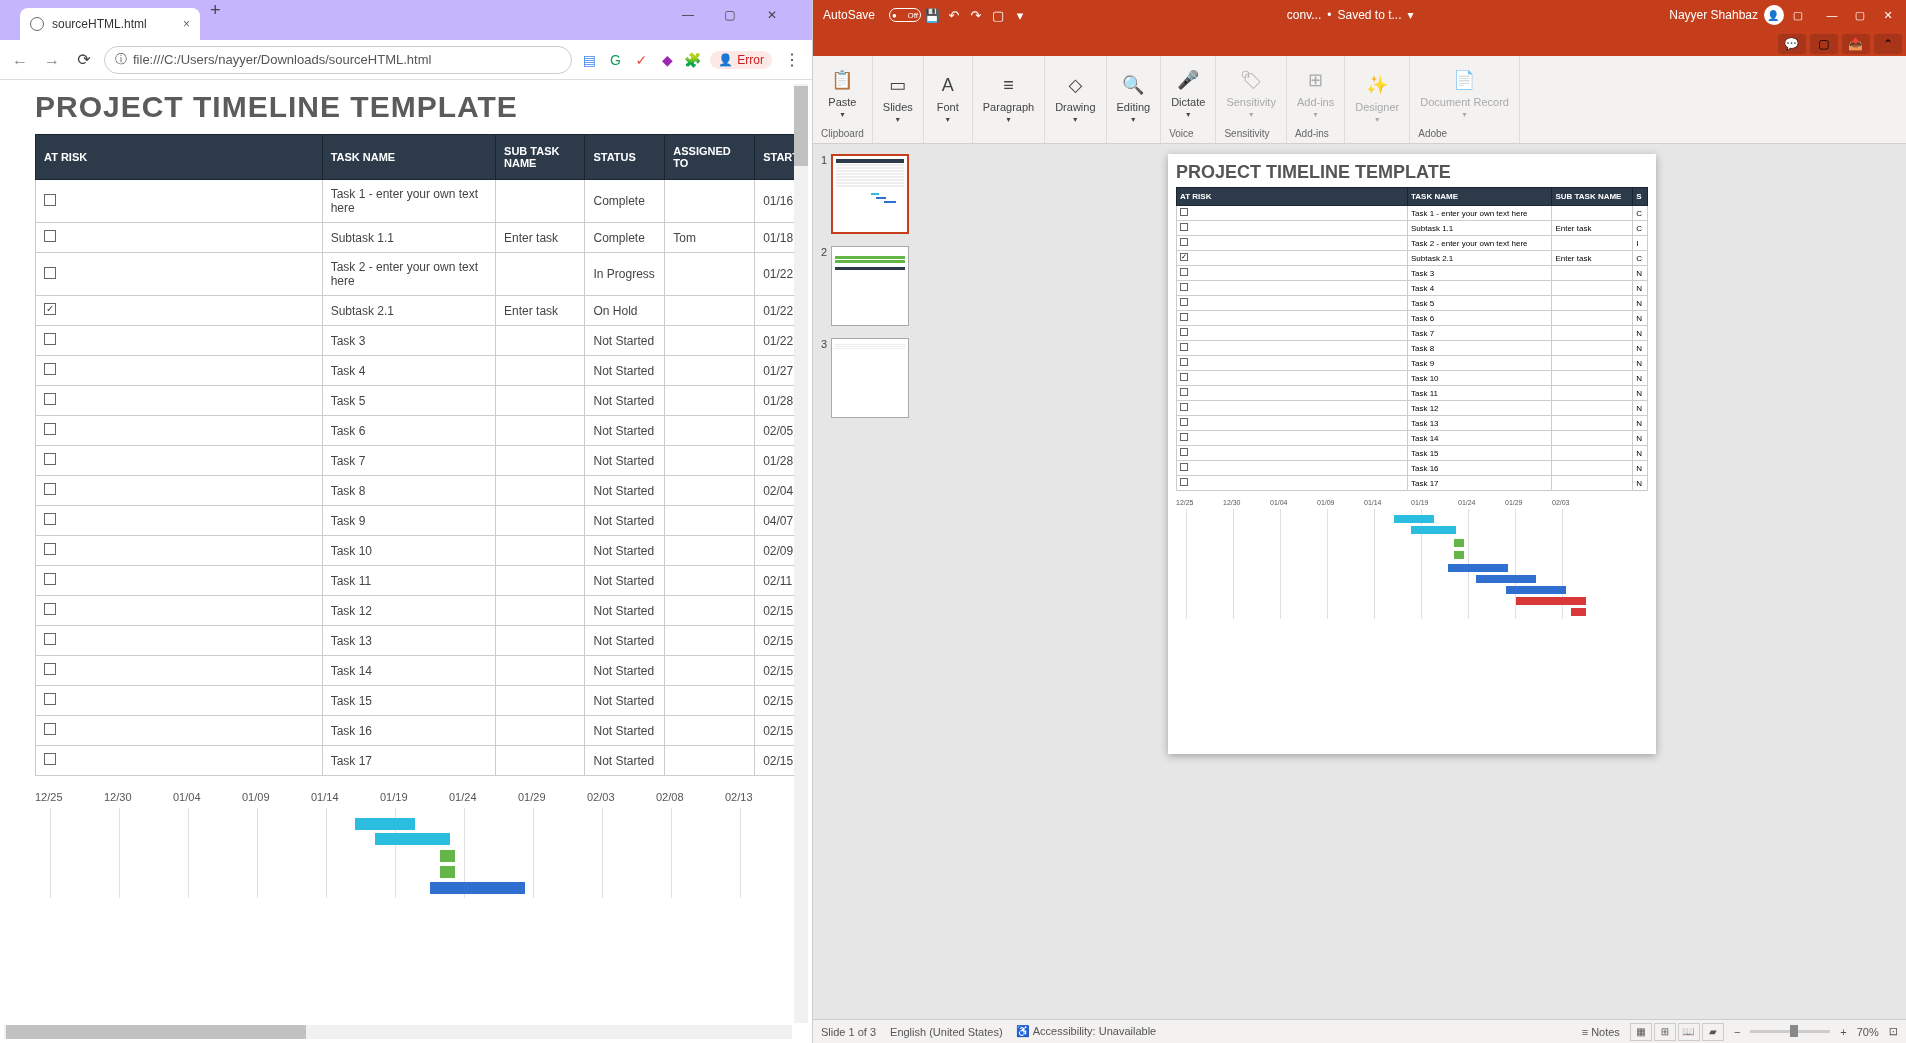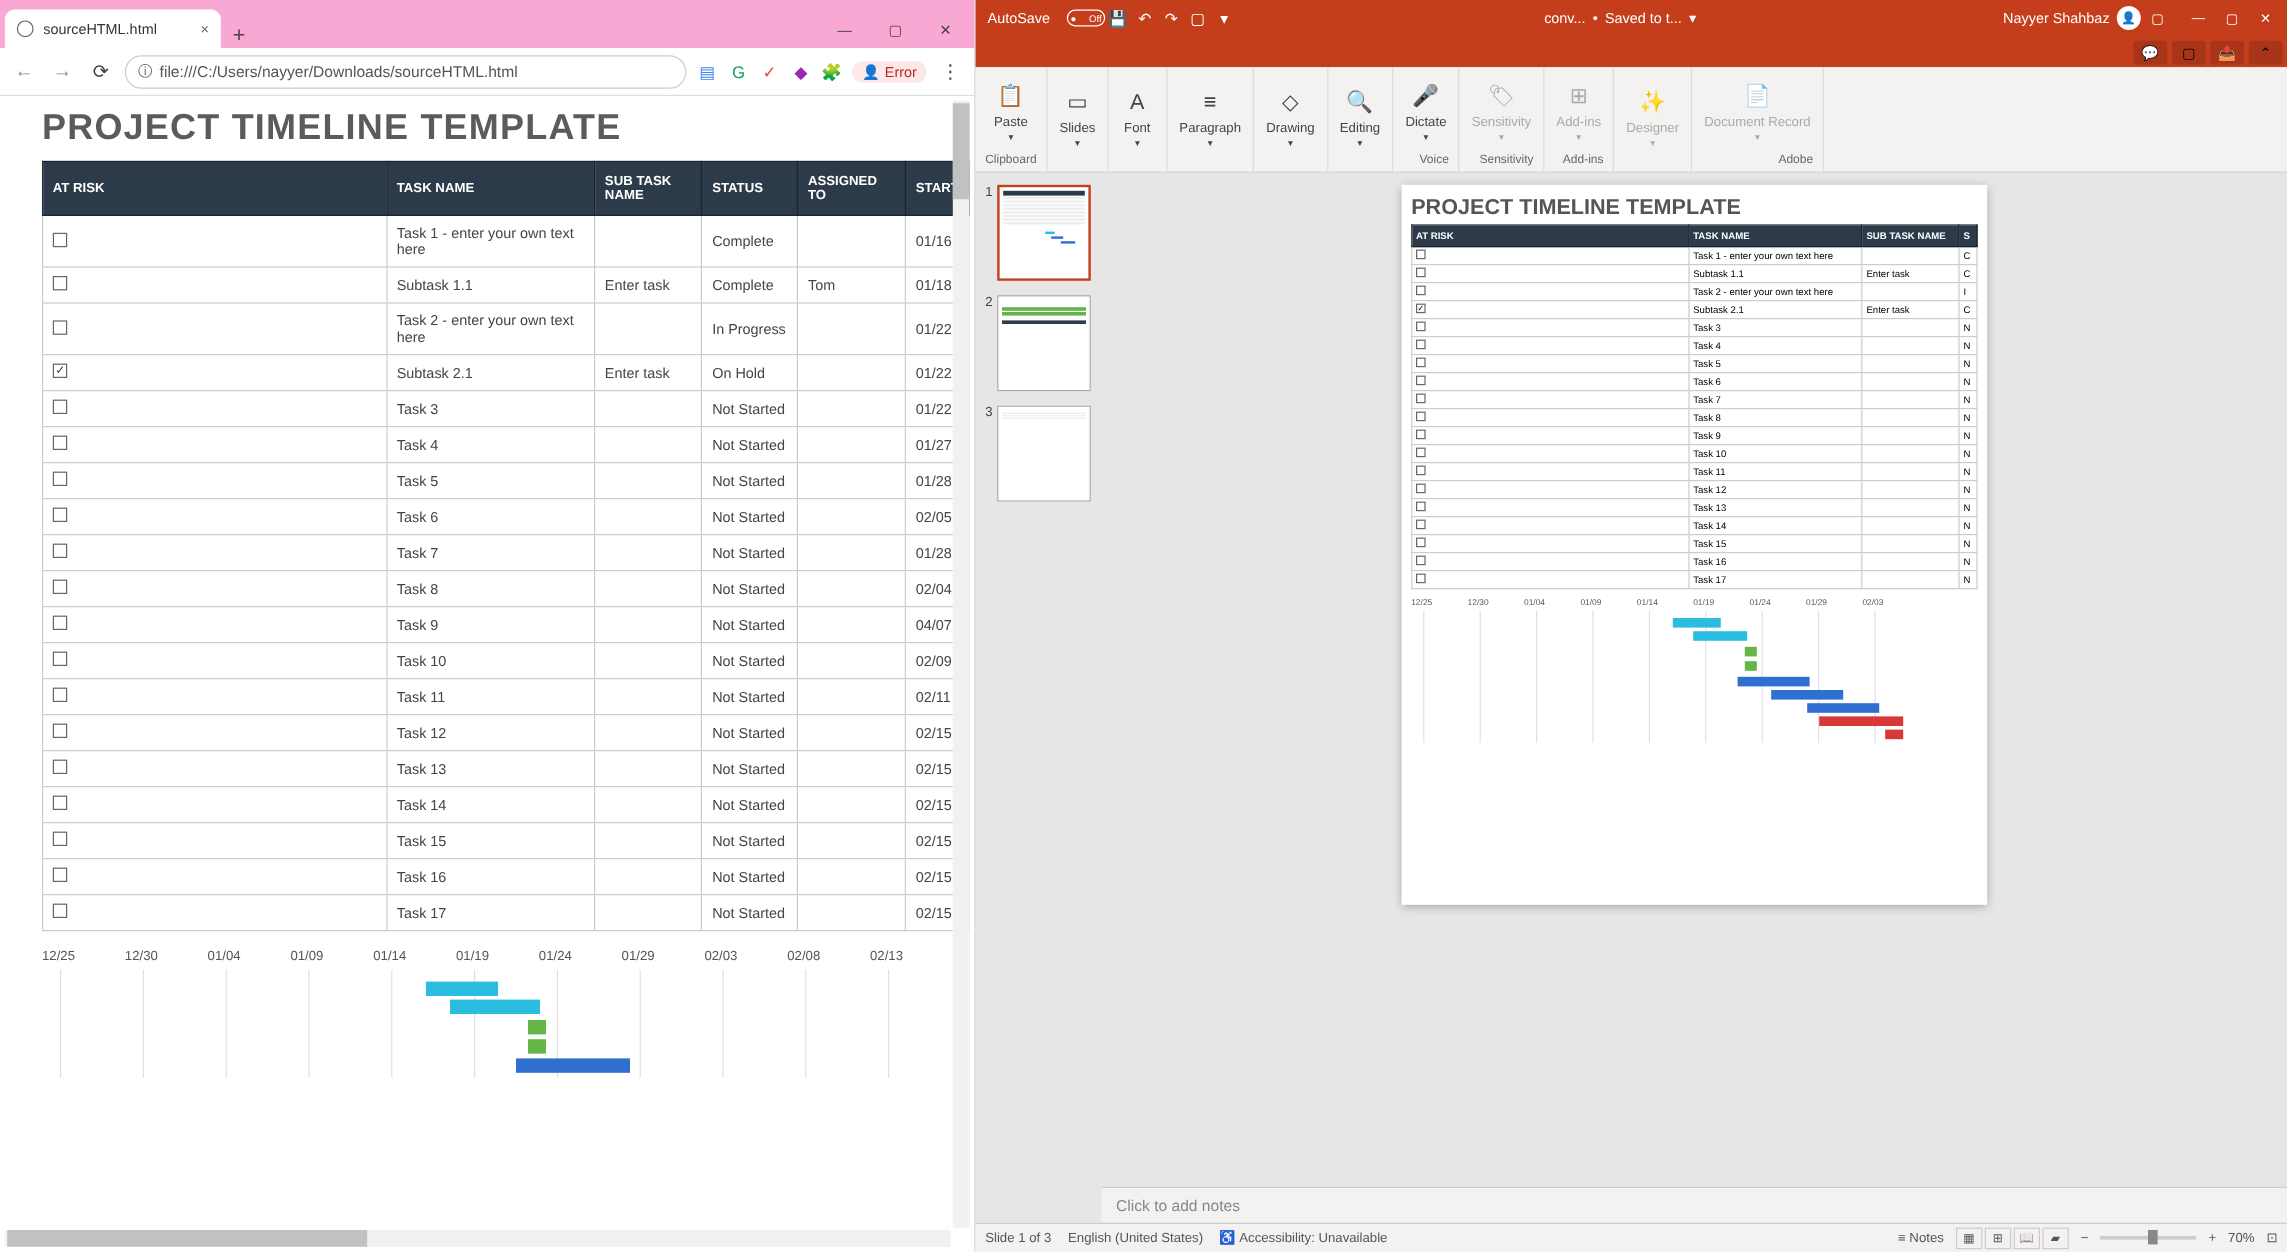--- a/index.html
+++ b/index.html
@@ -1,19 +1,19 @@
 <!DOCTYPE html>
 <html><head>
 <meta charset="utf-8">
 <style>
 html,body{margin:0;padding:0;font-family:"Segoe UI",Arial,sans-serif;font-size:12px;background:#fff;overflow:hidden}
 *{box-sizing:border-box}
 .window-container{display:flex;width:1906px;height:1043px}
 .chrome-window{width:813px;height:1043px;display:flex;flex-direction:column;border-right:1px solid #ccc;background:#fff}
-.chrome-titlebar{height:40px;background:#f9a8d4;display:flex;align-items:flex-end;padding:0 4px}
+.chrome-titlebar{height:40px;background:#c4b5fd;display:flex;align-items:flex-start;padding:0 20px}
 .chrome-tab{background:#fff;border-radius:8px 8px 0 0;height:32px;display:flex;align-items:center;padding:0 10px;margin-top:8px;width:180px;gap:8px}
 .chrome-tab-icon{width:14px;height:14px;border:1px solid #666;border-radius:50%}
 .chrome-tab-title{font-size:12px;color:#333;flex:1;overflow:hidden}
 .chrome-tab-close{color:#666;cursor:pointer}
 .chrome-newtab{margin-left:10px;color:#444;font-size:18px;cursor:pointer}
 .chrome-win-controls{margin-left:auto;display:flex;gap:2px}
 .chrome-win-btn{width:40px;height:30px;display:flex;align-items:center;justify-content:center;color:#444;cursor:pointer}
 .chrome-toolbar{height:40px;display:flex;align-items:center;padding:0 8px;gap:8px;border-bottom:1px solid #ddd}
 .nav-btn{width:24px;height:24px;display:flex;align-items:center;justify-content:center;color:#888;cursor:pointer;font-size:16px}
 .nav-btn.active{color:#444}
@@ -50,21 +50,21 @@
 .ppt-win-controls{display:flex;margin-left:6px}
 .ppt-win-btn{width:28px;height:22px;display:flex;align-items:center;justify-content:center;cursor:pointer;font-size:11px}
 .ppt-tabs{height:26px;background:#c43e1c;display:flex;align-items:flex-end;padding:0 4px}
 .ppt-tab{padding:4px 10px;color:#fff;font-size:12px;cursor:pointer}
 .ppt-tab.active{background:#f3f2f1;color:#c43e1c;border-radius:4px 4px 0 0}
 .ppt-tab-right{margin-left:auto;display:flex;gap:4px;padding-bottom:2px}
 .ppt-tab-rbtn{background:#a8351a;border-radius:3px;width:28px;height:20px;display:flex;align-items:center;justify-content:center;cursor:pointer}
 .ppt-ribbon{height:88px;background:#f3f2f1;border-bottom:1px solid #d0d0d0;display:flex}
 .ribbon-group{border-right:1px solid #ddd;display:flex;flex-direction:column;padding:2px 6px}
 .ribbon-group-body{flex:1;display:flex;align-items:center;justify-content:center;gap:4px}
-.ribbon-group-label{font-size:10px;color:#666;text-align:right;padding:2px}
+.ribbon-group-label{font-size:10px;color:#666;text-align:left;padding:2px}
 .ribbon-btn{display:flex;flex-direction:column;align-items:center;gap:2px;padding:4px;cursor:pointer;font-size:11px;color:#444}
 .ribbon-icn{width:28px;height:28px;display:flex;align-items:center;justify-content:center;font-size:18px}
 .ribbon-btn.disabled{color:#aaa}
 .ppt-body{flex:1;display:flex;overflow:hidden}
 .slide-panel{width:105px;background:#e6e6e6;padding:10px 8px;overflow-y:auto}
 .slide-thumb-wrap{display:flex;gap:4px;margin-bottom:12px}
 .slide-num{font-size:11px;color:#444}
 .slide-thumb{width:78px;height:80px;background:#fff;border:1px solid #aaa;cursor:pointer;padding:3px;overflow:hidden}
 .slide-thumb.selected{border:2px solid #c43e1c}
 .thumb-content{width:100%;height:100%}
@@ -693,23 +693,20 @@
                   <div class="mini-gantt-bar" style="left: 278px; top: 42px; width: 10px; background: rgb(100, 182, 70);"></div>
                   <div class="mini-gantt-bar" style="left: 272px; top: 55px; width: 60px; background: rgb(47, 111, 208);"></div>
                   <div class="mini-gantt-bar" style="left: 300px; top: 66px; width: 60px; background: rgb(47, 111, 208);"></div>
                   <div class="mini-gantt-bar" style="left: 330px; top: 77px; width: 60px; background: rgb(47, 111, 208);"></div>
                   <div class="mini-gantt-bar" style="left: 340px; top: 88px; width: 70px; background: rgb(217, 56, 56);"></div>
                   <div class="mini-gantt-bar" style="left: 395px; top: 99px; width: 15px; background: rgb(217, 56, 56);"></div>
                 </div>
             </div>
           </div>
         </div>
-        <div class="notes-panel">
-          <span>Click to add notes</span>
-        </div>
       </div>
     </div>
     <div class="ppt-statusbar">
       <span>Slide 1 of 3</span>
       <span>English (United States)</span>
       <span>♿ <span>Accessibility: Unavailable</span></span>
       <div class="status-right">
         <span>≡ <span>Notes</span></span>
         <div class="view-btns">
           <div class="view-btn">▦</div>

